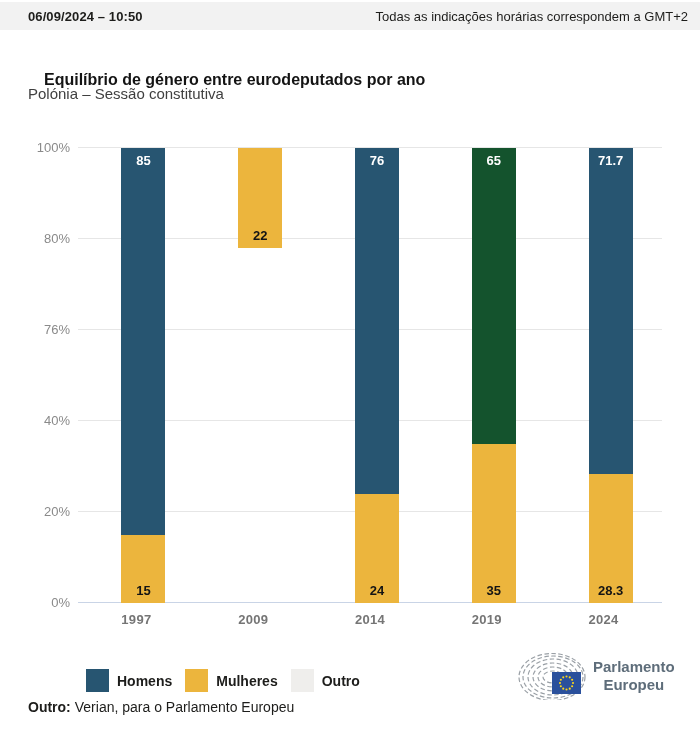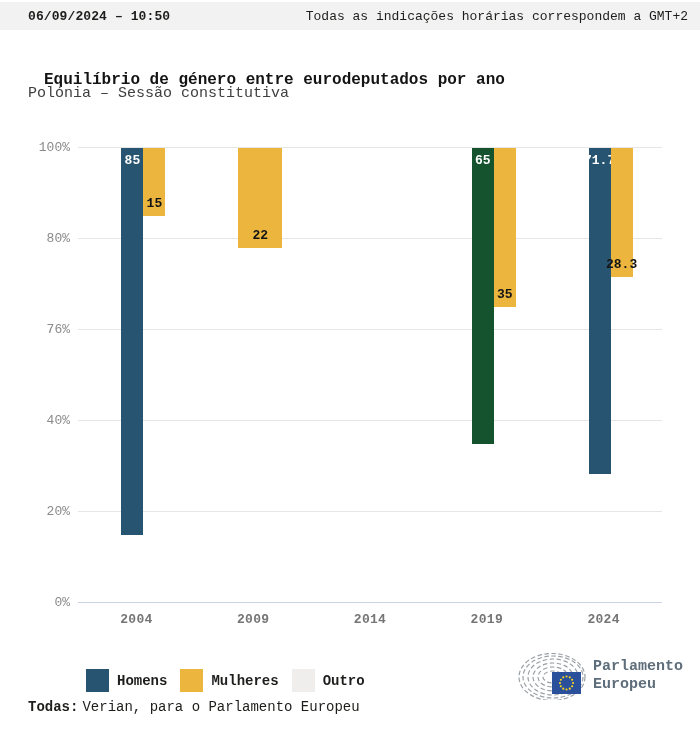--- a/index.html
+++ b/index.html
@@ -1,46 +1,46 @@
 <!DOCTYPE html>
 <html><head>
 <meta charset="utf-8">
 <style>
   html,body{margin:0;padding:0;background:#fff;}
   body{font-family:"Liberation Sans","DejaVu Sans",sans-serif;}
-  .page{position:relative;width:700px;height:731px;background:#fff;overflow:hidden;font-family:Liberation Mono, monospace;}
+  .page{position:relative;width:700px;height:731px;background:#fff;overflow:hidden;}
 
   .topbar{position:absolute;top:2px;left:0;right:0;height:28px;background:#f2f2f2;
     display:flex;align-items:center;justify-content:space-between;
     padding:0 12px 0 28px;box-sizing:border-box;font-size:13px;color:#1d1d1b;}
   .topbar .dt{font-weight:700;letter-spacing:.1px;}
   .topbar .tz{font-weight:400;}
 
   .title{position:absolute;left:28px;top:55px;margin:16px;font-size:16px;font-weight:700;color:#141414;}
   .subtitle{position:absolute;left:28px;top:85px;margin:0;font-size:15px;font-weight:400;color:#3f3f3f;}
 
   .plot{position:absolute;left:78px;top:148px;width:584px;height:455px;}
   .gridline{position:absolute;left:0;right:0;height:1px;background:#e6e6e6;}
   .gridline.zero{background:#c9d4e6;}
   .ytick{position:absolute;left:22px;width:48px;text-align:right;font-size:13px;color:#8a8a8a;}
 
-  .bar{position:absolute;bottom:0;width:44px;display:flex;flex-direction:row;}
+  .bar{position:absolute;bottom:0;width:44px;display:flex;flex-direction:column;}
   .seg{position:relative;width:100%;}
   .seg-label-top{position:absolute;top:5px;left:-6px;right:-6px;text-align:center;
     color:#fff;font-weight:700;font-size:13px;}
   .seg-label-bottom{position:absolute;bottom:5px;left:-6px;right:-6px;text-align:center;
     color:#141414;font-weight:700;font-size:13px;}
   .xlabel{position:absolute;top:612px;font-size:13px;font-weight:700;color:#757575;
     transform:translateX(-50%);letter-spacing:.3px;}
 
   .legend{position:absolute;left:86px;top:669px;display:flex;align-items:flex-end;gap:13px;}
   .legend-item{display:flex;align-items:center;gap:8px;font-size:14px;font-weight:700;color:#1d1d1b;cursor:pointer;}
   .swatch{width:23px;height:23px;flex:0 0 auto;}
 
-  .logo{position:absolute;left:518px;top:652px;display:flex;align-items:center;gap:5px;}
+  .logo{position:absolute;left:518px;top:652px;display:flex;align-items:center;gap:5px;text-align:center;}
   .logo-text{font-size:15px;font-weight:700;color:#5e6d7a;line-height:18px;}
 
   .footer{position:absolute;left:28px;top:699px;font-size:14px;color:#1d1d1b;}
   .footer .lbl{font-weight:700;margin-right:4px;}
 </style>
 </head>
 <body>
 
 <div class="page">
 
@@ -65,20 +65,28 @@
         </div>
         <div class="seg" style="height: 15%; background: rgb(236, 181, 61);">
           <div class="seg-label-bottom">15</div>
         </div>
       </div>
       <div class="bar" style="left: 160.2px; height: 455px;">
         <div class="seg" style="height: 22%; background: rgb(236, 181, 61);">
           <div class="seg-label-bottom">22</div>
         </div>
       </div>
+      <div class="bar" style="left: 277px; height: 455px;">
+        <div class="seg" style="height: 76%; background: rgb(39, 85, 113);">
+          <div class="seg-label-top">76</div>
+        </div>
+        <div class="seg" style="height: 24%; background: rgb(236, 181, 61);">
+          <div class="seg-label-bottom">24</div>
+        </div>
+      </div>
       <div class="bar" style="left: 393.8px; height: 455px;">
         <div class="seg" style="height: 65%; background: #14532d;">
           <div class="seg-label-top">65</div>
         </div>
         <div class="seg" style="height: 35%; background: rgb(236, 181, 61);">
           <div class="seg-label-bottom">35</div>
         </div>
       </div>
       <div class="bar" style="left: 510.6px; height: 455px;">
         <div class="seg" style="height: 71.7%; background: rgb(39, 85, 113);">
@@ -89,21 +97,21 @@
         </div>
       </div>
     </div>
   <div id="axes">
       <div class="ytick" style="top: 595px;">0%</div>
       <div class="ytick" style="top: 504px;">20%</div>
       <div class="ytick" style="top: 413px;">40%</div>
       <div class="ytick" style="top: 322px;">76%</div>
       <div class="ytick" style="top: 231px;">80%</div>
       <div class="ytick" style="top: 140px;">100%</div>
-      <div class="xlabel" style="left: 136.4px;">2004</div>
+      <div class="xlabel" style="left: 136.4px;">1997</div>
       <div class="xlabel" style="left: 253.2px;">2009</div>
       <div class="xlabel" style="left: 370px;">2014</div>
       <div class="xlabel" style="left: 486.8px;">2019</div>
       <div class="xlabel" style="left: 603.6px;">2024</div>
     </div>
 
   <div class="legend" id="legend">
       <div class="legend-item">
         <div class="swatch" style="background: rgb(39, 85, 113);"></div>
         <div>Homens</div>
@@ -144,16 +152,16 @@
           <circle cx="45.25" cy="25.37" r="1.05"></circle>
       </g>
     </svg>
     <div class="logo-text">
       <div>Parlamento</div>
       <div>Europeu</div>
     </div>
   </div>
 
   <div class="footer">
-    <span class="lbl">Todas:</span><span>Verian, para o Parlamento Europeu</span>
+    <span class="lbl">Outro:</span><span>Verian, para o Parlamento Europeu</span>
   </div>
 
 </div>
 
 </body></html>

